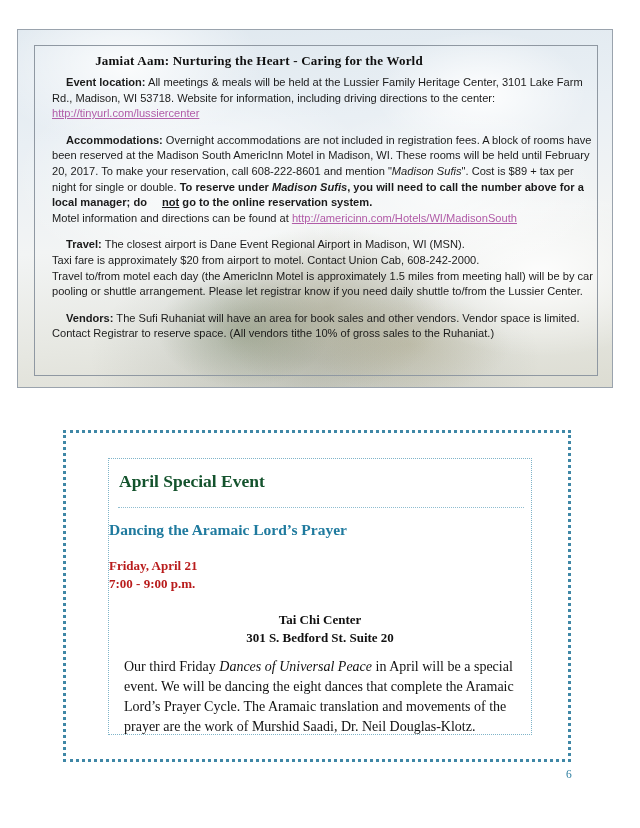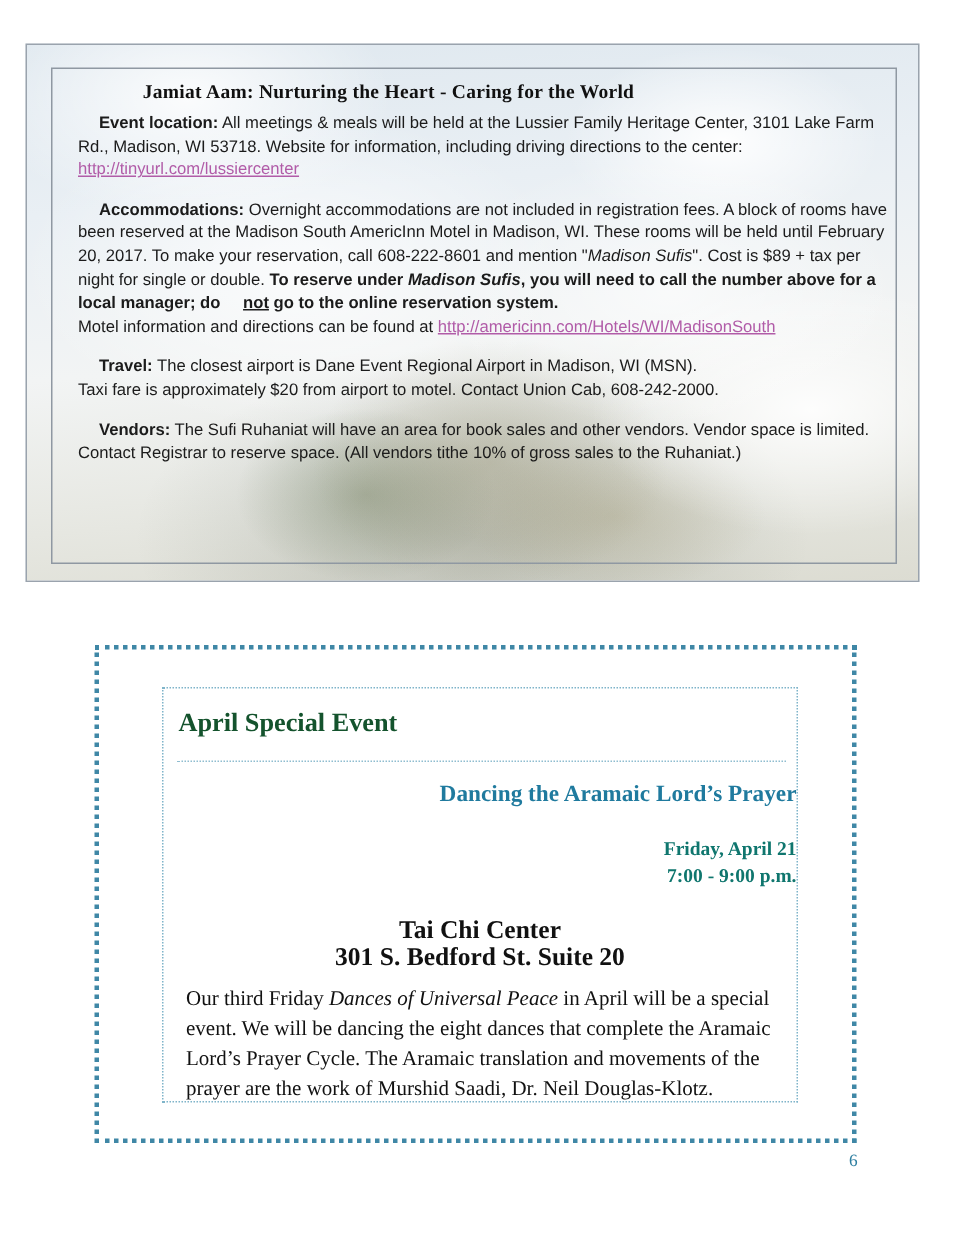--- a/index.html
+++ b/index.html
@@ -103,43 +103,43 @@
   }
   .head-rule{
     position:absolute;
     left:9px; top:48px;
     width:406px;
     border-top:1px dotted #8fbdd0;
   }
   .event-sub{
     position:absolute;
     left:0; top:62px; width:100%;
-    text-align:right;
+    text-align:left;
     font-family:"Liberation Serif", serif;
     font-weight:bold;
     font-size:15.5px;
     color:#1f7a9e;
   }
   .event-when{
     position:absolute;
     left:0; top:98px; width:100%;
-    text-align:right;
+    text-align:left;
     font-family:"Liberation Serif", serif;
     font-weight:bold;
     font-size:13px;
-    color:#0f766e;
+    color:#b91c1c;
     line-height:18px;
   }
   .event-where{
     position:absolute;
     left:0; top:152px; width:100%;
     text-align:center;
     font-family:"Liberation Serif", serif;
     font-weight:bold;
-    font-size:17px;
+    font-size:13px;
     color:#111;
     line-height:18px;
   }
   .event-body{
     position:absolute;
     left:15px; top:198px;
     width:395px;
     font-family:"Liberation Serif", serif;
     font-size:14px;
     line-height:20px;
@@ -170,20 +170,21 @@
     </p>
 
     <p class="para">
       <span class="lbl">Accommodations:</span><span> Overnight accommodations are not included in registration fees.  A block of rooms have been reserved at the Madison South AmericInn Motel in Madison, WI.  These rooms will be held until February 20, 2017.  To make your reservation, call 608-222-8601 and mention "</span><span class="it">Madison Sufis</span><span>".  Cost is $89 + tax per night for single or double.   </span><span class="b">To reserve under </span><span class="bi">Madison Sufis</span><span class="b">, you will need to call the number above for a local manager; do </span><span class="b u">not</span><span class="b"> go to the online reservation system.</span><br>
       <span>Motel information and directions can be found at </span><a class="lnk" href="#">http://americinn.com/Hotels/WI/MadisonSouth</a>
     </p>
 
     <p class="para">
       <span class="lbl">Travel:</span><span> The closest airport is Dane Event Regional Airport in Madison, WI (MSN).</span><br>
       <span>Taxi fare is approximately $20 from airport to motel.  Contact Union Cab, 608-242-2000.</span><br>
+      <span>Travel to/from motel each day (the AmericInn Motel is approximately 1.5 miles from meeting hall) will be by car pooling or shuttle arrangement. Please let registrar know if you need daily shuttle to/from the Lussier Center.</span>
     </p>
 
     <p class="para">
       <span class="lbl">Vendors:</span><span> The Sufi Ruhaniat will have an area for book sales and other vendors. Vendor space is limited. Contact Registrar to reserve space. (All vendors tithe 10% of gross sales to the Ruhaniat.)</span>
     </p>
 
   </div>
 </div>
 
 <div class="doc-title">Jamiat Aam: Nurturing the Heart - Caring for the World</div>

